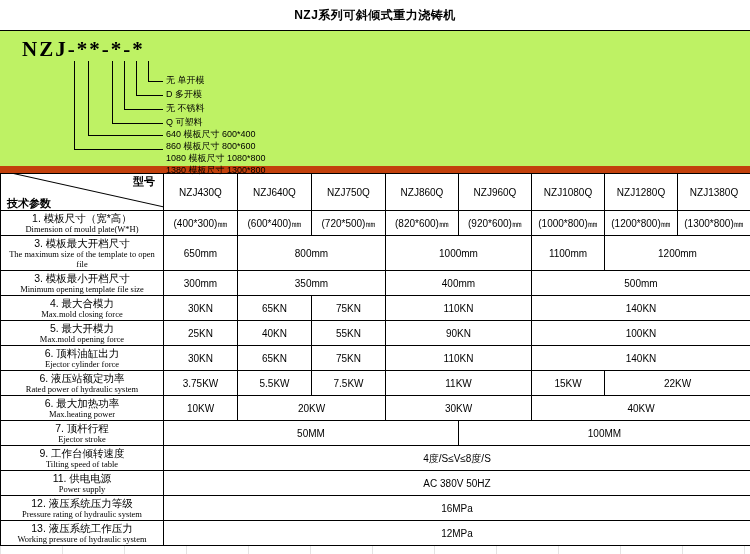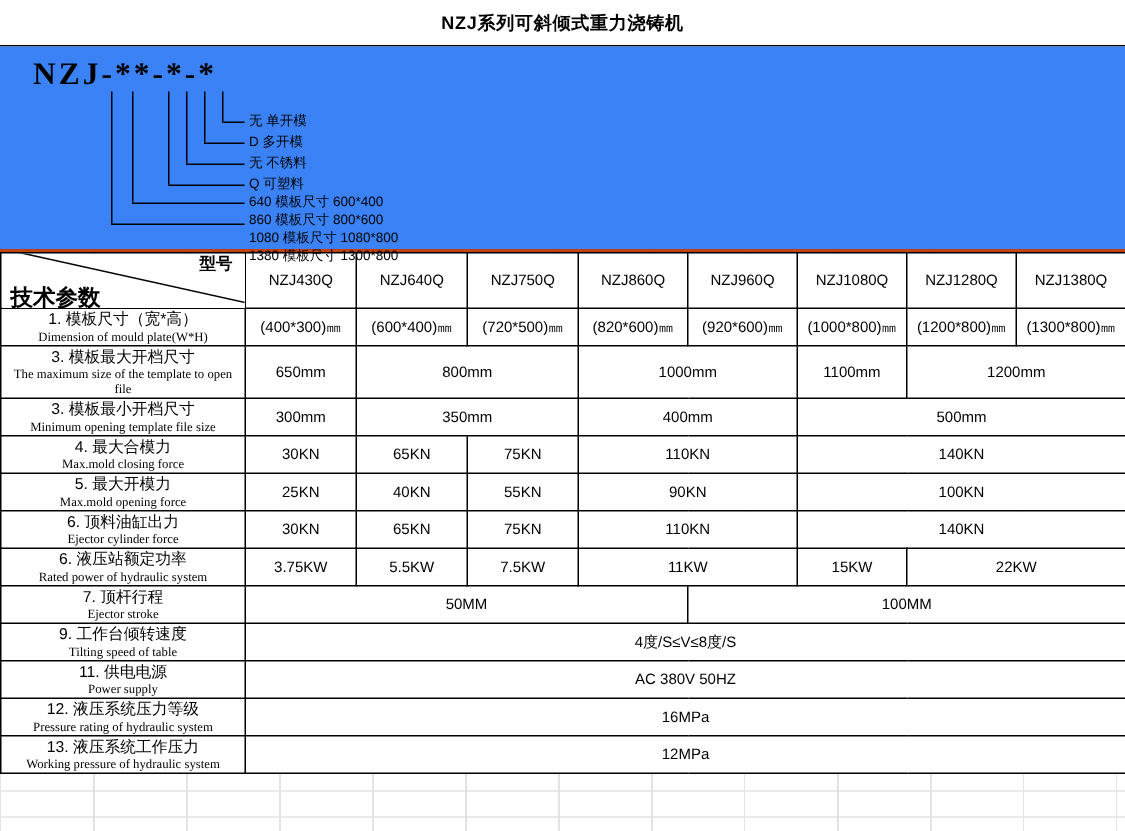--- a/index.html
+++ b/index.html
@@ -40,22 +40,22 @@
   .title-bar .title-text {
     font-size: 12px;
     font-weight: bold;
     letter-spacing: 0.5px;
   }
 
   
   .diagram {
     position: relative;
     height: 135px;
-    border-bottom: 2px solid #c2410c;
-    background: #3b82f6;
+    border-bottom: 7px solid #c2410c;
+    background: #bef264;
   }
   .code {
     position: absolute;
     left: 22px;
     top: 6px;
     font-size: 21px;
     font-weight: bold;
     letter-spacing: 2px;
     font-family: "Liberation Serif", serif;
   }
@@ -137,21 +137,21 @@
   .hdr-cell .model-lbl {
     position: absolute;
     right: 8px;
     top: 2px;
     font-size: 11px;
   }
   .hdr-cell .spec-lbl {
     position: absolute;
     left: 6px;
     bottom: 1px;
-    font-size: 15px;
+    font-size: 11px;
   }
   .model-col {
     font-size: 11px;
     font-weight: normal;
     height: 34px;
   }
   .small-dim {
     font-size: 9px;
     white-space: nowrap;
   }
@@ -304,20 +304,30 @@
           </td>
           <td>3.75KW</td>
           <td>5.5KW</td>
           <td>7.5KW</td>
           <td colspan="2">11KW</td>
           <td>15KW</td>
           <td colspan="2">22KW</td>
         </tr>
         <tr>
           <td class="param">
+            <span class="cn">6. 最大加热功率</span>
+            <span class="en">Max.heating power</span>
+          </td>
+          <td>10KW</td>
+          <td colspan="2">20KW</td>
+          <td colspan="2">30KW</td>
+          <td colspan="3">40KW</td>
+        </tr>
+        <tr>
+          <td class="param">
             <span class="cn">7. 顶杆行程</span>
             <span class="en">Ejector stroke</span>
           </td>
           <td colspan="4">50MM</td>
           <td colspan="4">100MM</td>
         </tr>
         <tr>
           <td class="param">
             <span class="cn">9. 工作台倾转速度</span>
             <span class="en">Tilting speed of table</span>

